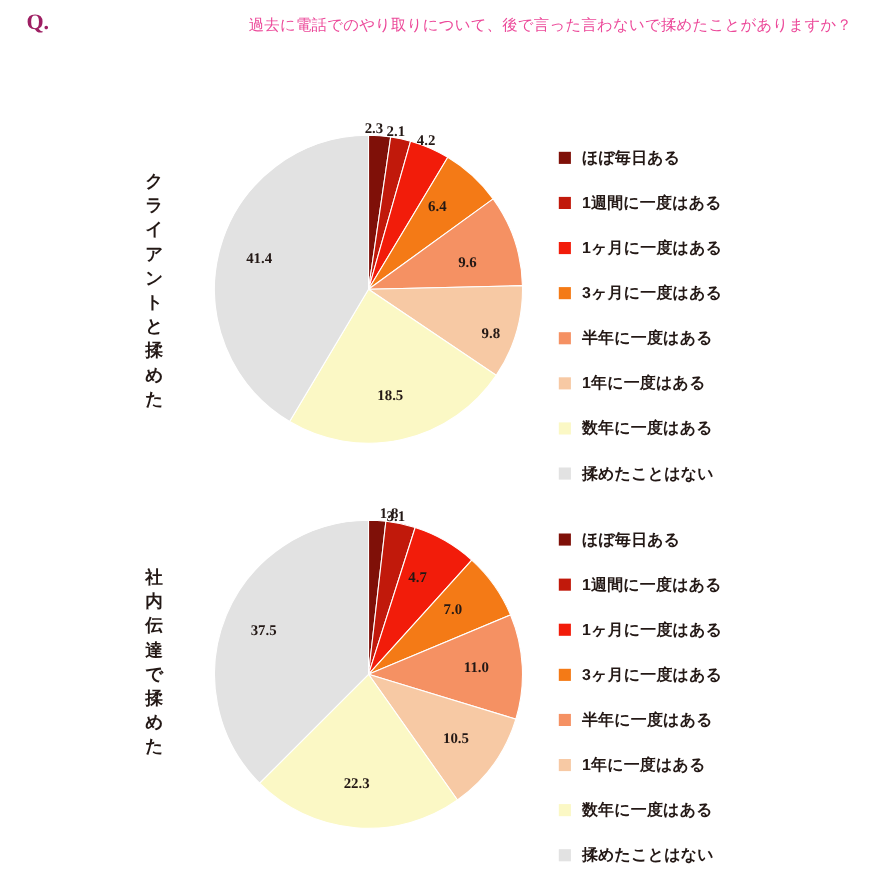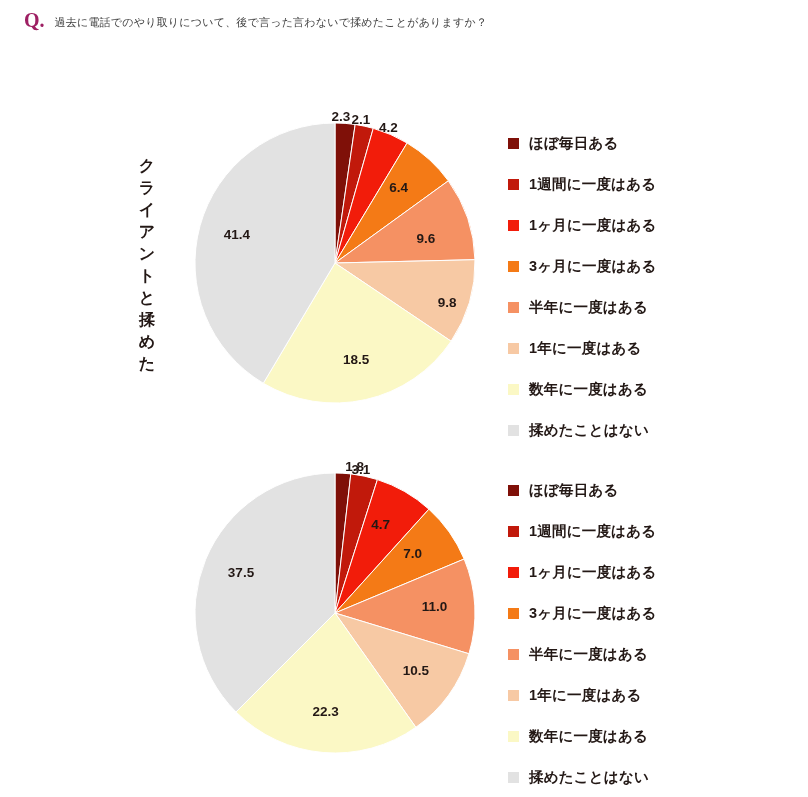--- a/index.html
+++ b/index.html
@@ -24,50 +24,50 @@
   .q-mark {
     font-family: "Liberation Serif", serif;
     font-weight: bold;
     font-size: 20px;
     color: #9e1f63;
     line-height: 28px;
     margin-right: 10px;
     flex: 0 0 auto;
   }
   .q-text {
-    font-size: 11px;
+    font-size: 14px;
     line-height: 33px;
     letter-spacing: 0.2px;
-    color: #404040;
+    color: #ec4899;
     width: 720px;
+    text-align: right;
   }
 
   
   .chart-block { position: absolute; left: 0; width: 808px; height: 340px; }
   .chart-block.first { top: 105px; }
   .chart-block.second { top: 455px; }
 
   .row-label {
     position: absolute;
     left: 132px;
     top: 50px;
     width: 30px;
     font-size: 16px;
     font-weight: bold;
     line-height: 22px;
     color: #231815;
-    text-align: center;
     word-break: break-all;
   }
   .chart-block.second .row-label { top: 60px; }
 
   .pie-wrap {
     position: absolute;
     left: 185px; top: 8px;
-    width: 300px; height: 300px;
+    width: 300px; height: 300px; font-family: Liberation Serif, serif;
   }
   .pie-wrap svg { display: block; }
 
   .slice-label {
     position: absolute;
     font-size: 13.5px;
     font-weight: bold;
     color: #231815;
     white-space: nowrap;
   }
@@ -164,20 +164,21 @@
           <span class="legend-text">数年に一度はある</span>
         </div>
         <div class="legend-item">
           <span class="legend-swatch" style="background: rgb(226, 226, 226);"></span>
           <span class="legend-text">揉めたことはない</span>
         </div>
       </div>
   </div>
 
   <div class="chart-block second">
+    <div class="row-label">社内伝達で揉めた</div>
     <div class="pie-wrap">
       <svg width="300" height="300" viewBox="0 0 300 300">
         <g id="pie-1">
             <path d="M 150 150 L 150.00 10.00 A 140 140 0 0 1 165.80 10.89 Z" fill="#7F1008" stroke="#ffffff" stroke-width="1"></path>
             <path d="M 150 150 L 165.80 10.89 A 140 140 0 0 1 192.42 16.58 Z" fill="#C1190B" stroke="#ffffff" stroke-width="1"></path>
             <path d="M 150 150 L 192.42 16.58 A 140 140 0 0 1 243.90 46.16 Z" fill="#F21C0A" stroke="#ffffff" stroke-width="1"></path>
             <path d="M 150 150 L 243.90 46.16 A 140 140 0 0 1 279.17 96.02 Z" fill="#F47A16" stroke="#ffffff" stroke-width="1"></path>
             <path d="M 150 150 L 279.17 96.02 A 140 140 0 0 1 283.94 190.75 Z" fill="#F59163" stroke="#ffffff" stroke-width="1"></path>
             <path d="M 150 150 L 283.94 190.75 A 140 140 0 0 1 230.86 264.29 Z" fill="#F7C9A4" stroke="#ffffff" stroke-width="1"></path>
             <path d="M 150 150 L 230.86 264.29 A 140 140 0 0 1 51.01 248.99 Z" fill="#FBF8C5" stroke="#ffffff" stroke-width="1"></path>

